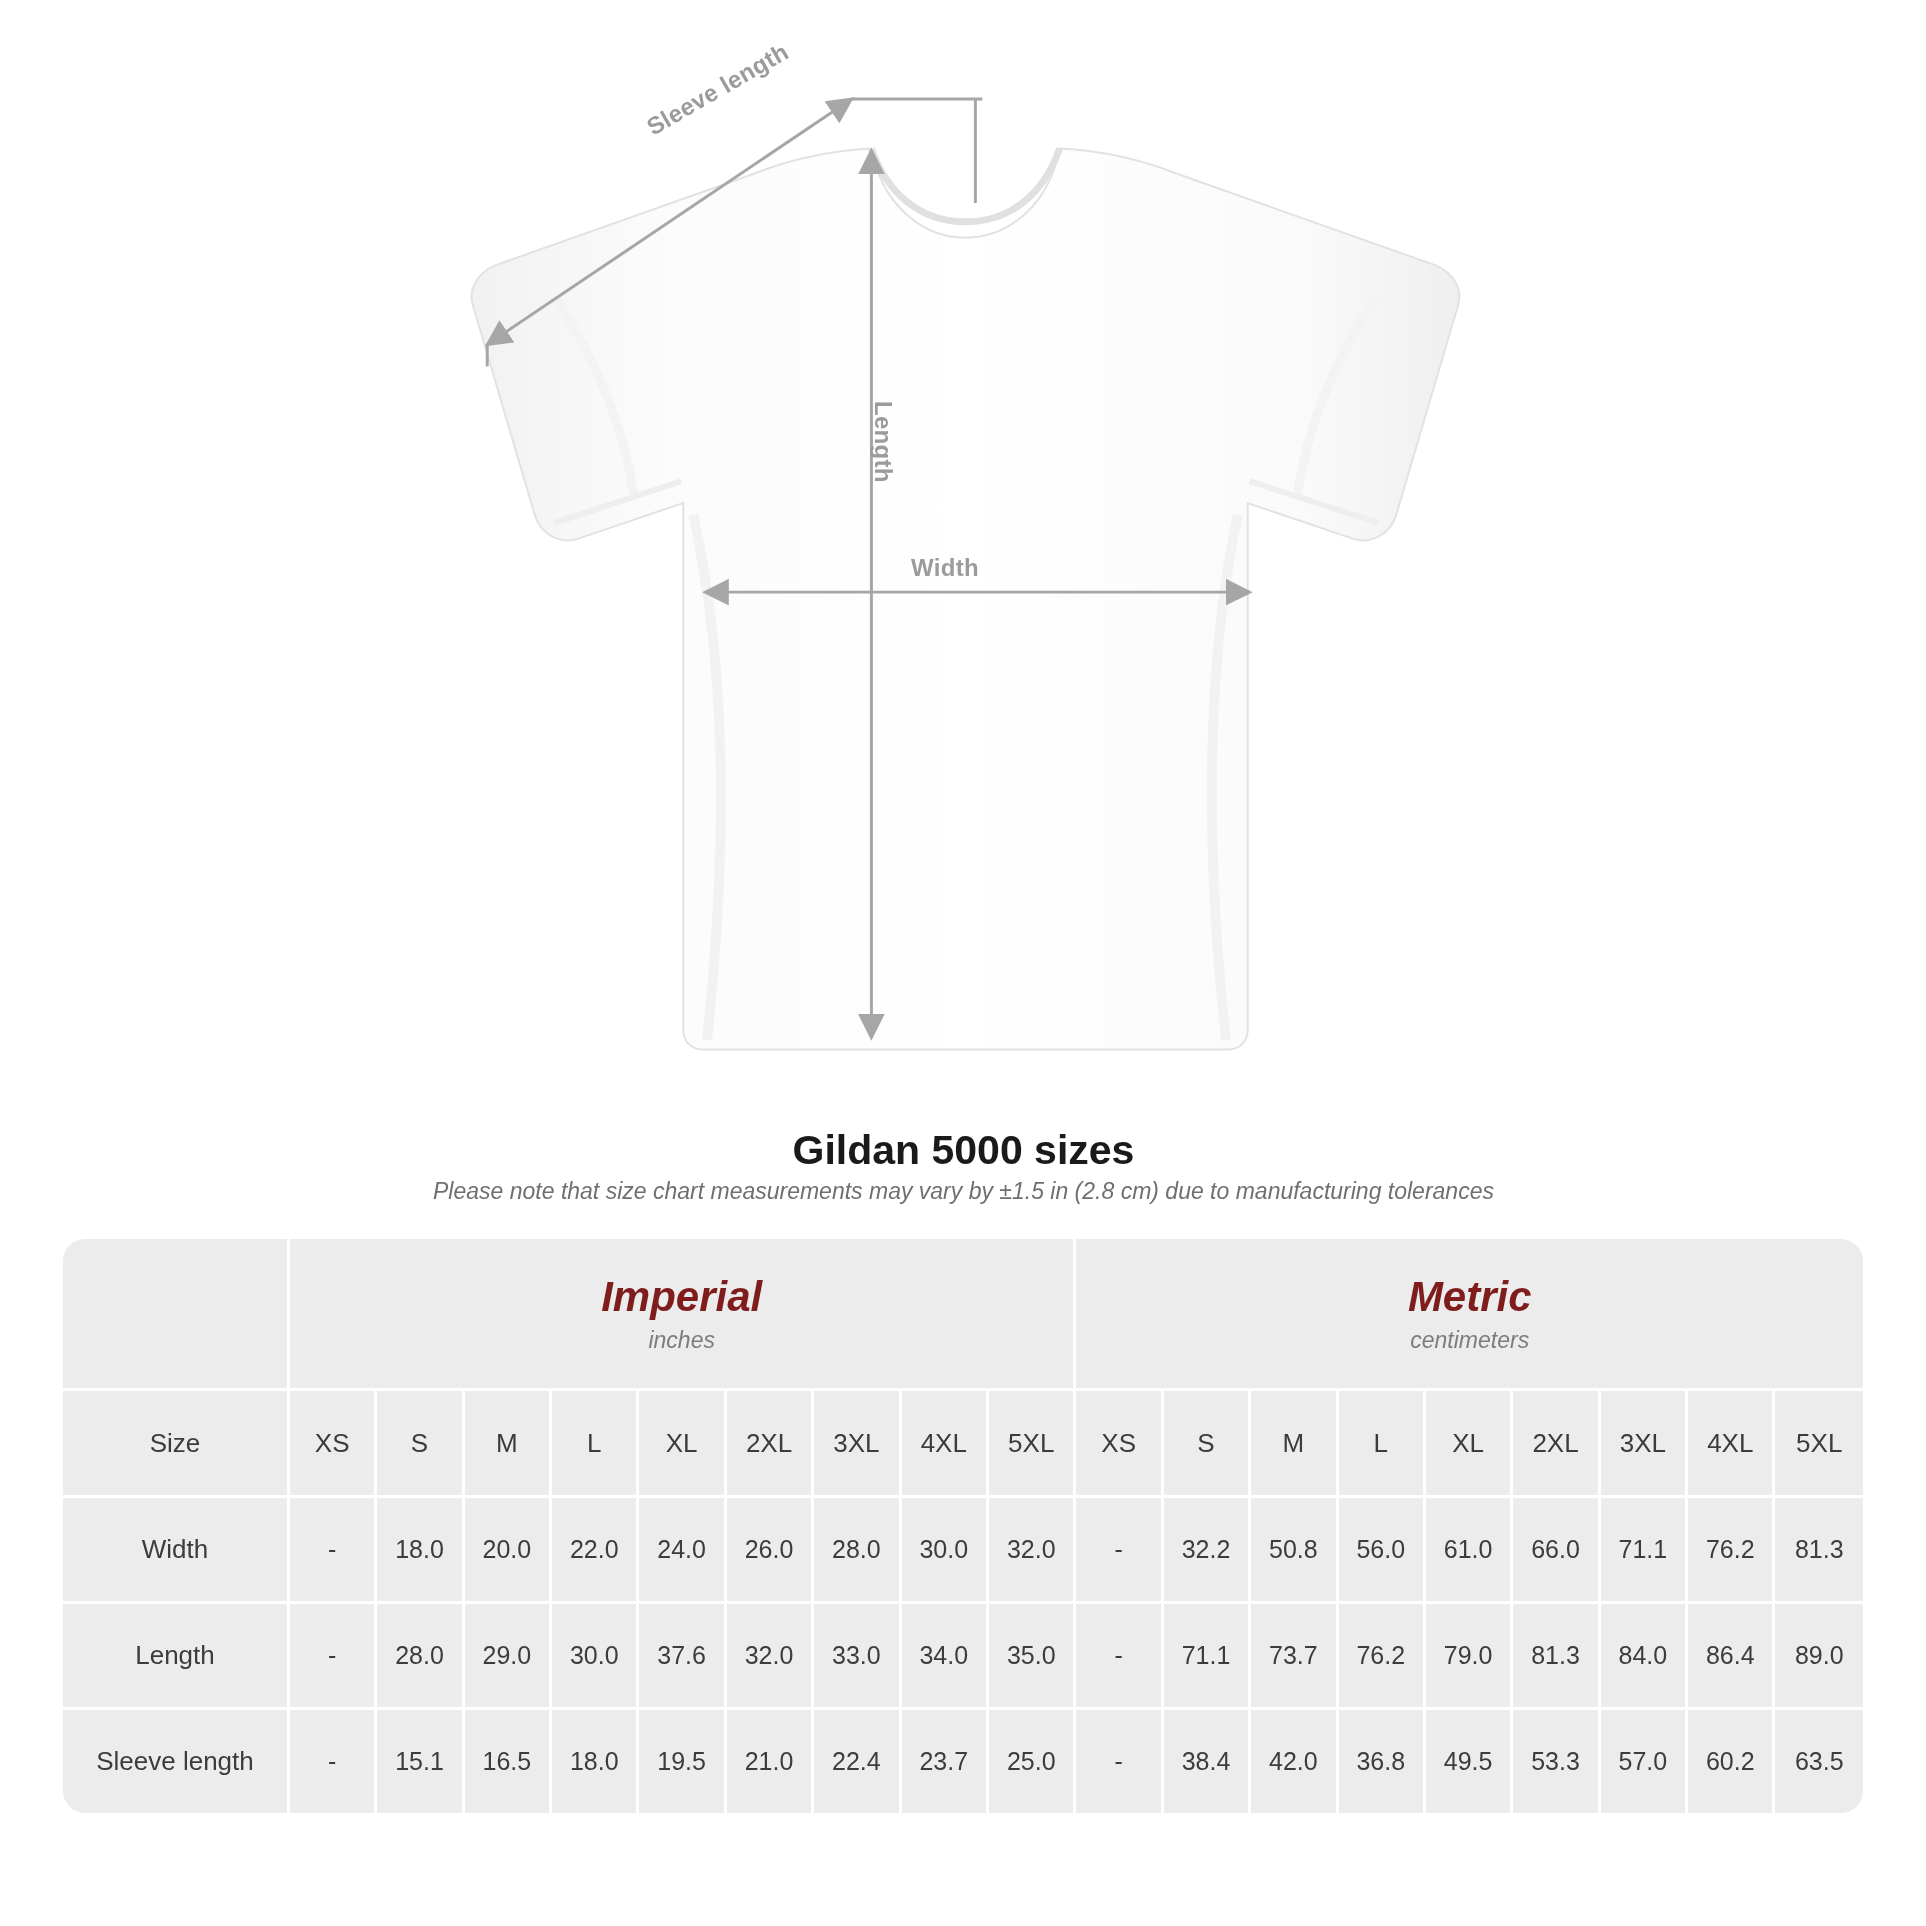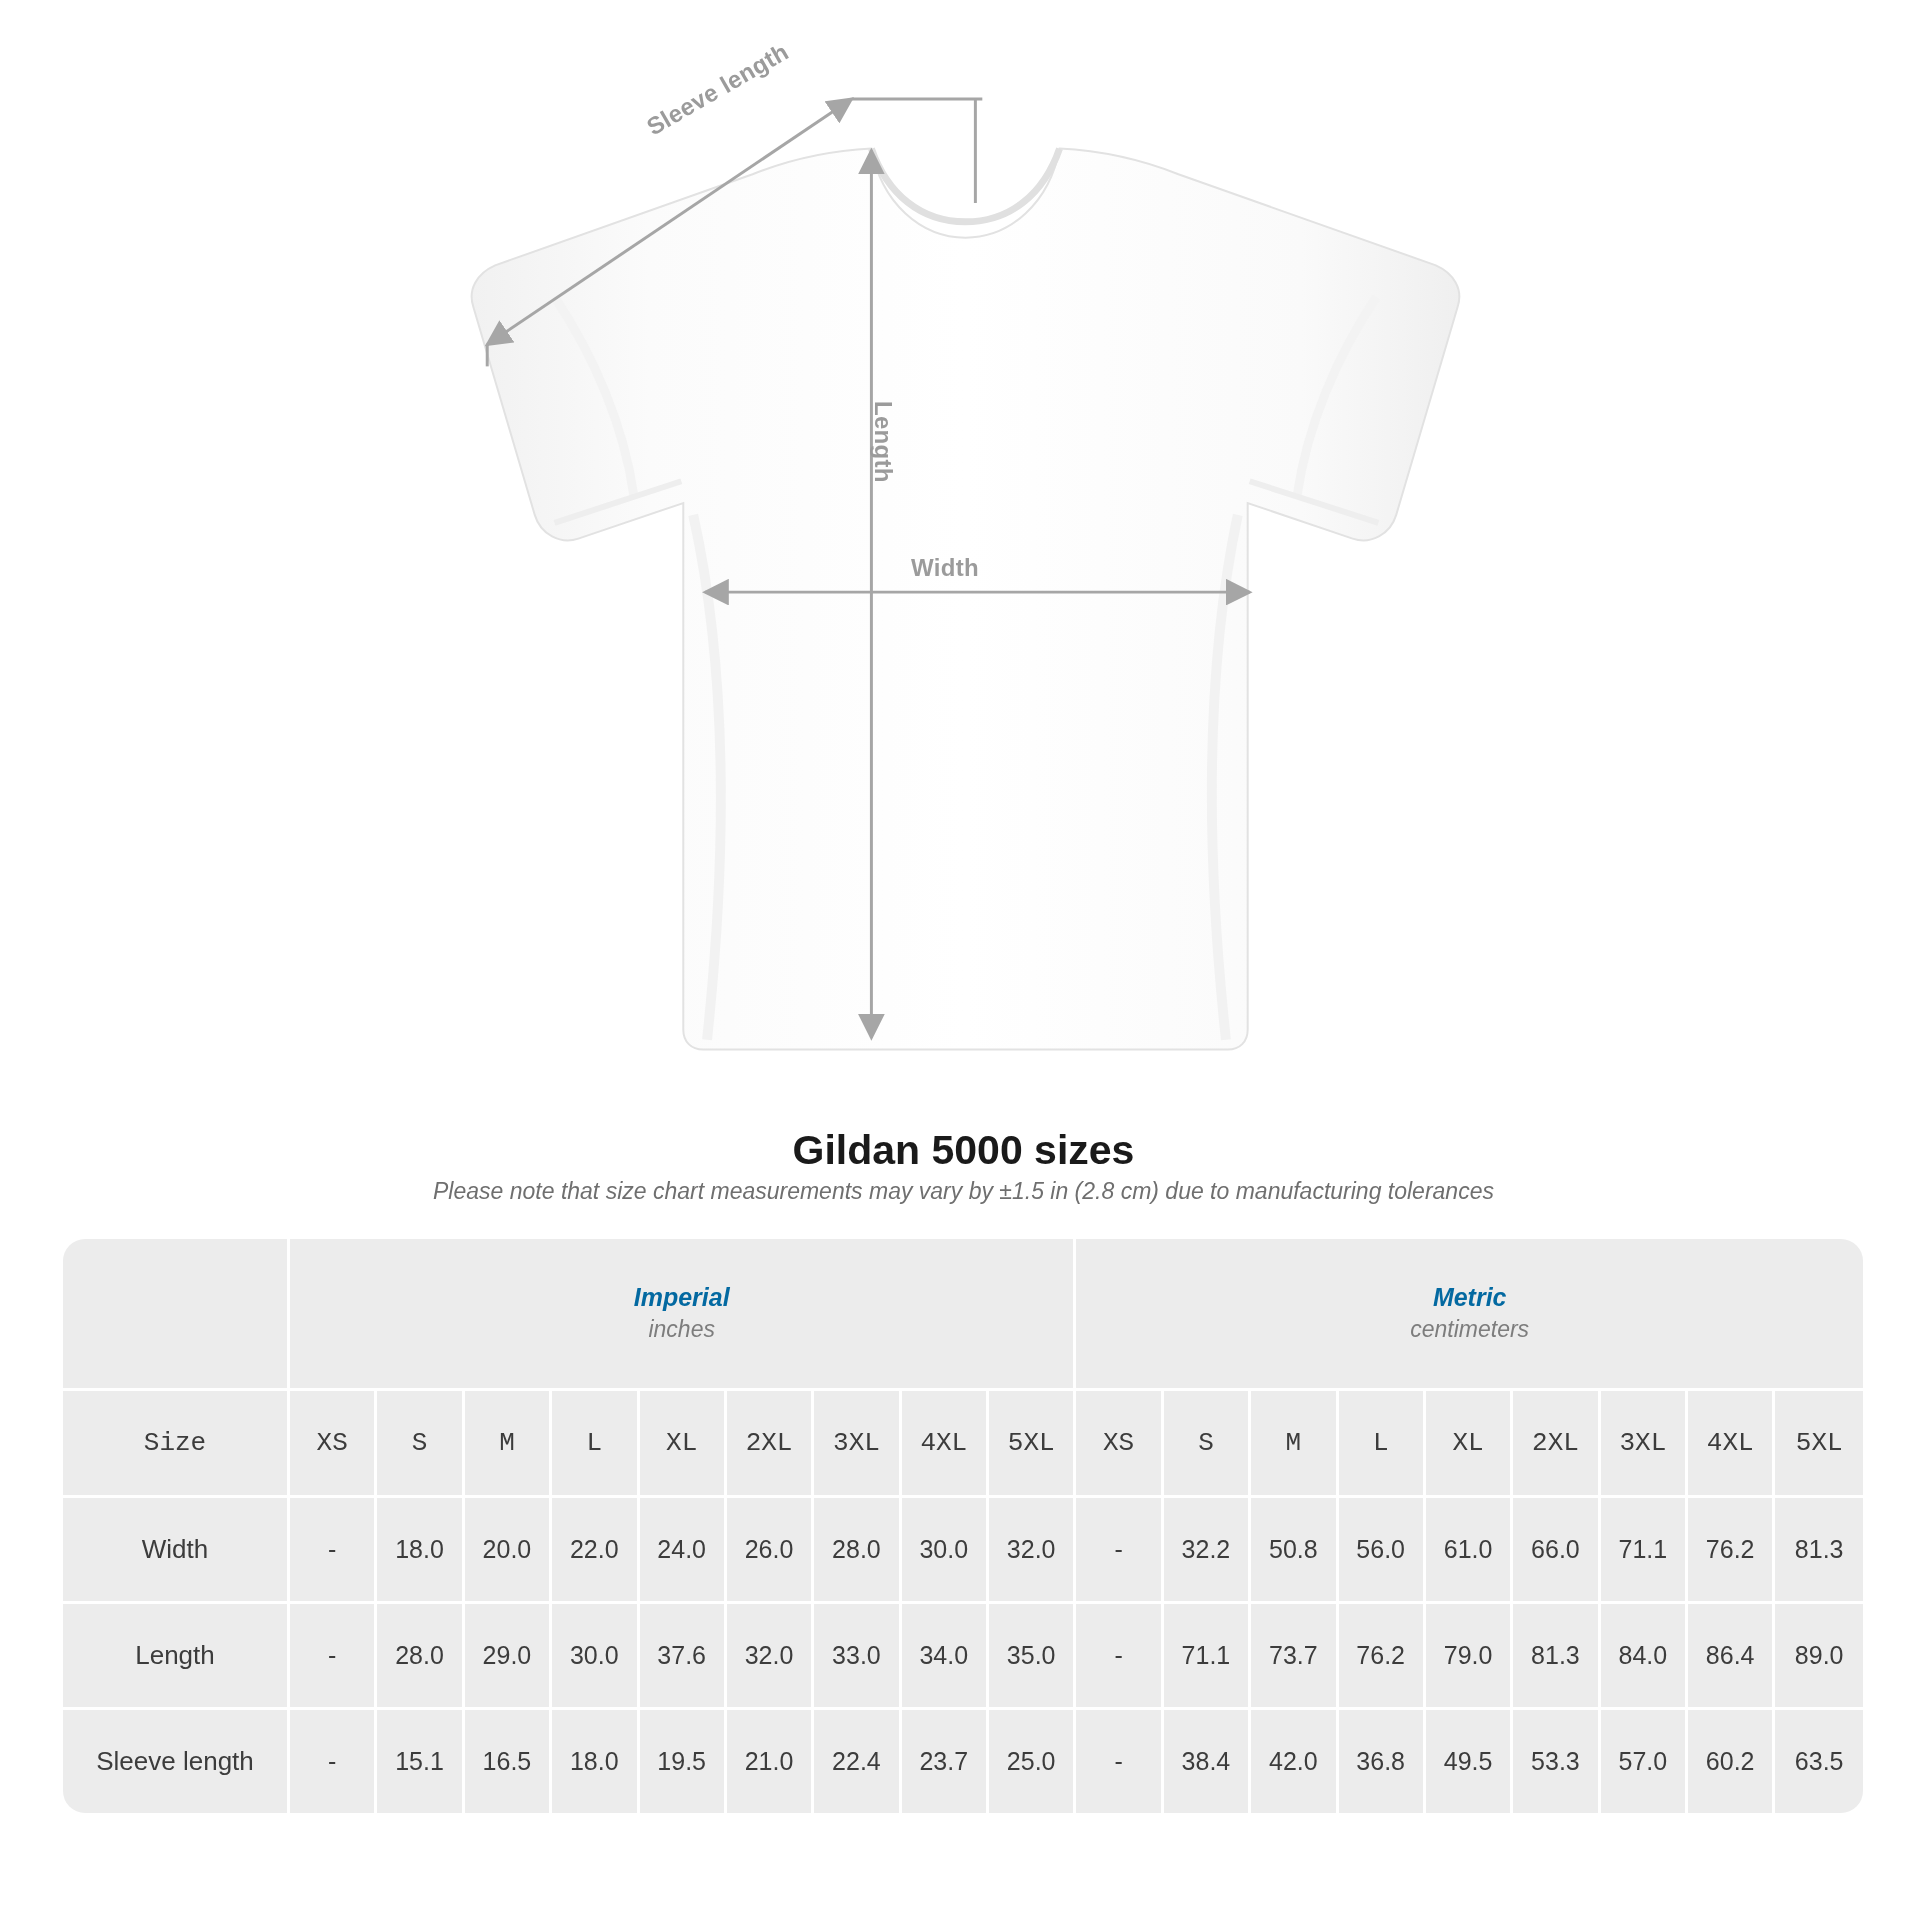--- a/index.html
+++ b/index.html
@@ -96,41 +96,40 @@
   }
   table.size-table tr > *:last-child { border-right: none; }
   table.size-table tr:last-child > * { border-bottom: none; }
 
   
   .unit-cell {
     height: 149px;
     background: #ececec;
   }
   .unit-name {
-    font-size: 25px;
+    font-size: 42px;
     font-style: italic;
     font-weight: bold;
-    color: #0369a1;
+    color: #7f1d1d;
     line-height: 1.25;
   }
   .unit-sub {
     font-size: 23px;
     font-style: italic;
     color: #7d7d7d;
     line-height: 1.4;
   }
   .corner-cell { background: #ececec; }
 
   
   .size-header-row td, .size-header-row th {
     height: 104px;
     font-weight: bold;
     font-size: 26px;
     color: #3c3c3c;
-    font-family: Liberation Mono, monospace;
   }
   .row-head {
     font-weight: bold;
     font-size: 26px;
     color: #3c3c3c;
   }
   .data-row td { height: 103px; }
 
   
   .rounded-tl { border-top-left-radius: 22px; }

